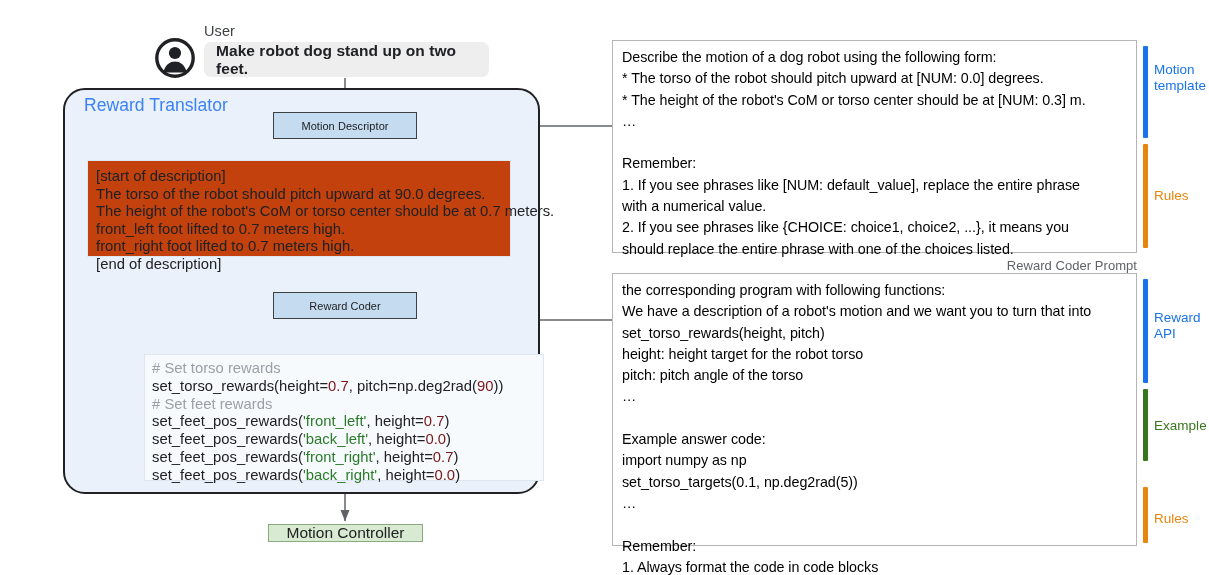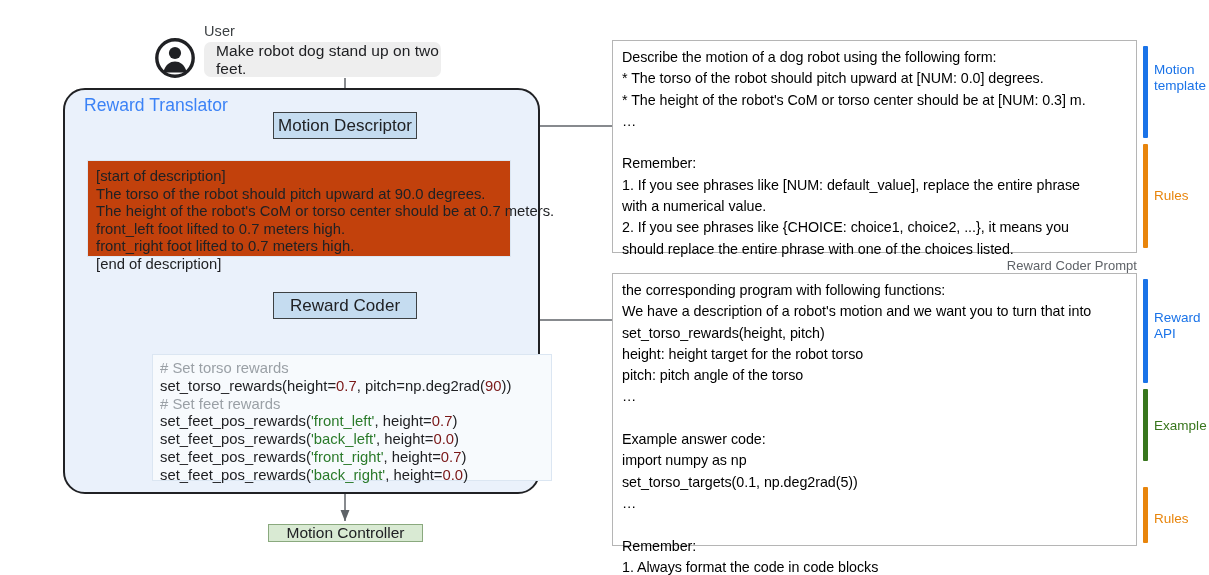--- a/index.html
+++ b/index.html
@@ -29,27 +29,28 @@
     font-size: 14.5px;
     color: #3c4043;
     letter-spacing: 0.1px;
   }
   #avatar {
     left: 155px; top: 38px;
     width: 40px; height: 40px;
   }
   #user-bubble {
     left: 204px; top: 42px;
-    width: 237px; height: 35px;
+    width: 285px; height: 35px;
     background: #eeeeee;
     border-radius: 7px;
     display: flex;
     align-items: center;
     padding-left: 12px;
     box-sizing: border-box;
+    font-weight: bold;
   }
   #user-bubble span {
     font-size: 15.5px;
     color: #202124;
     letter-spacing: 0.05px;
   }
 
   
   #reward-translator {
     left: 63px; top: 88px;
@@ -67,21 +68,21 @@
   }
 
   
   .proc-box {
     background: #c5dcf0;
     border: 1.4px solid #3c4043;
     box-sizing: border-box;
     display: flex;
     align-items: center;
     justify-content: center;
-    font-size: 17px;
+    font-size: 11px;
     color: #202124;
     letter-spacing: 0.05px;
   }
   #motion-descriptor-box {
     left: 273px; top: 112px;
     width: 144px; height: 27px;
   }
   #reward-coder-box {
     left: 273px; top: 292px;
     width: 144px; height: 27px;
@@ -99,21 +100,21 @@
   #description-panel .dline {
     font-size: 14.8px;
     line-height: 17.6px;
     color: #202124;
     letter-spacing: 0.02px;
     white-space: pre;
   }
 
   
   #code-panel {
-    left: 152px; top: 354px;
+    left: 144px; top: 354px;
     width: 400px; height: 127px;
     background: #f7fafd;
     border: 1px solid #dbe6f2;
     box-sizing: border-box;
     padding: 5px 0 0 7px;
   }
   #code-panel .cline {
     font-size: 14.8px;
     line-height: 17.8px;
     color: #202124;

